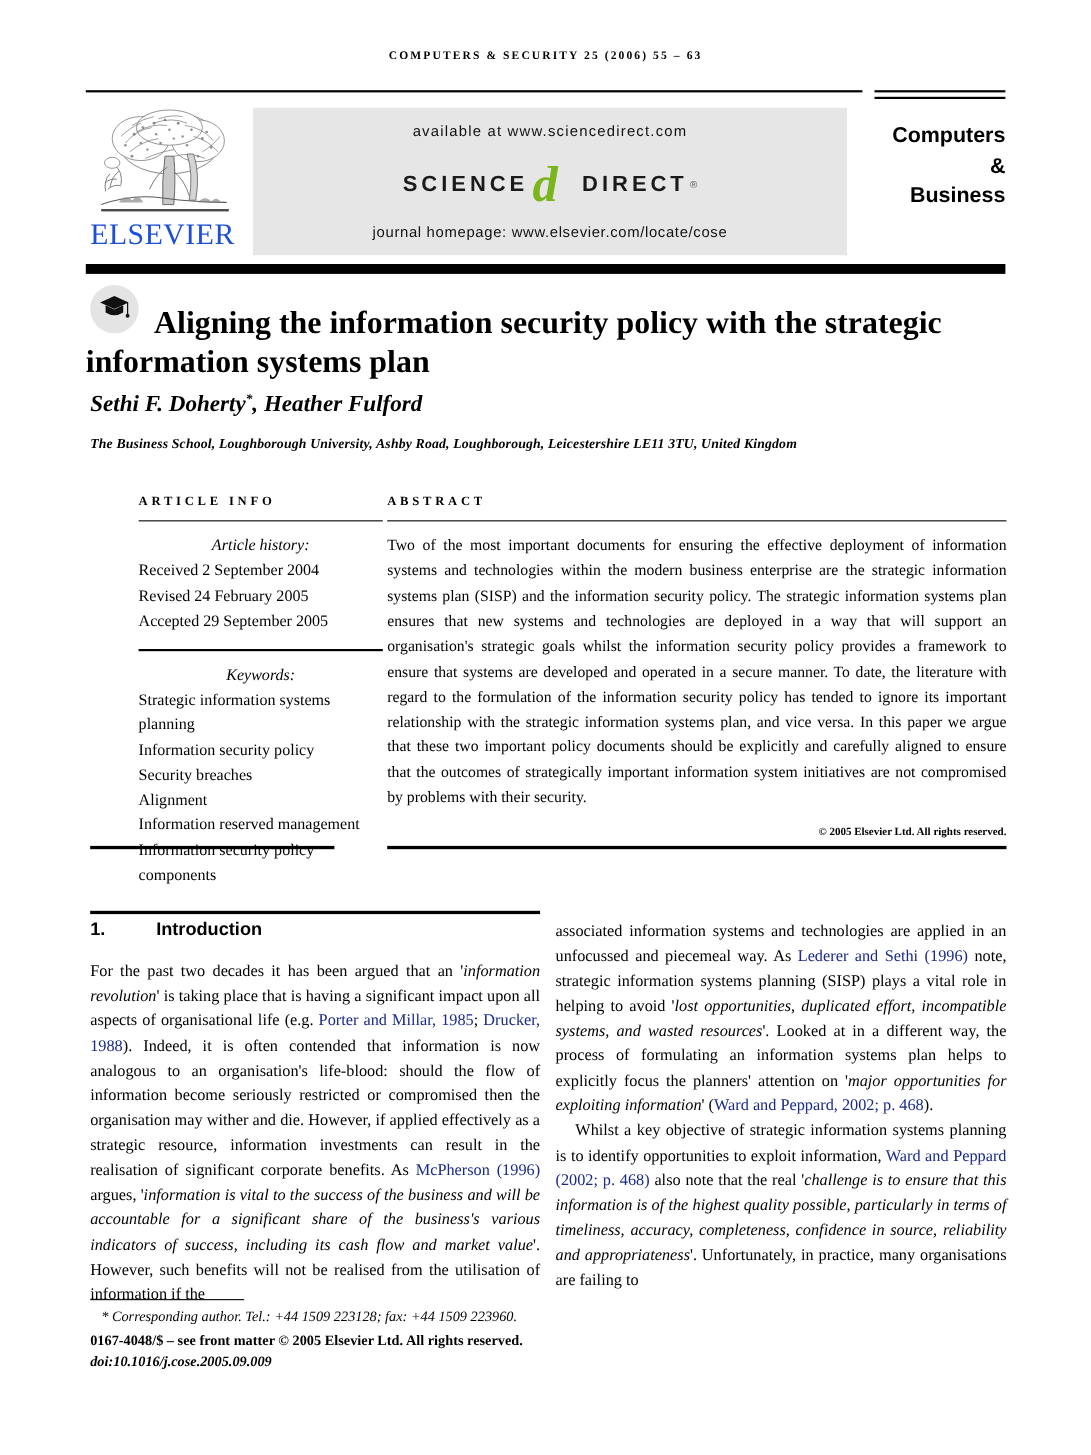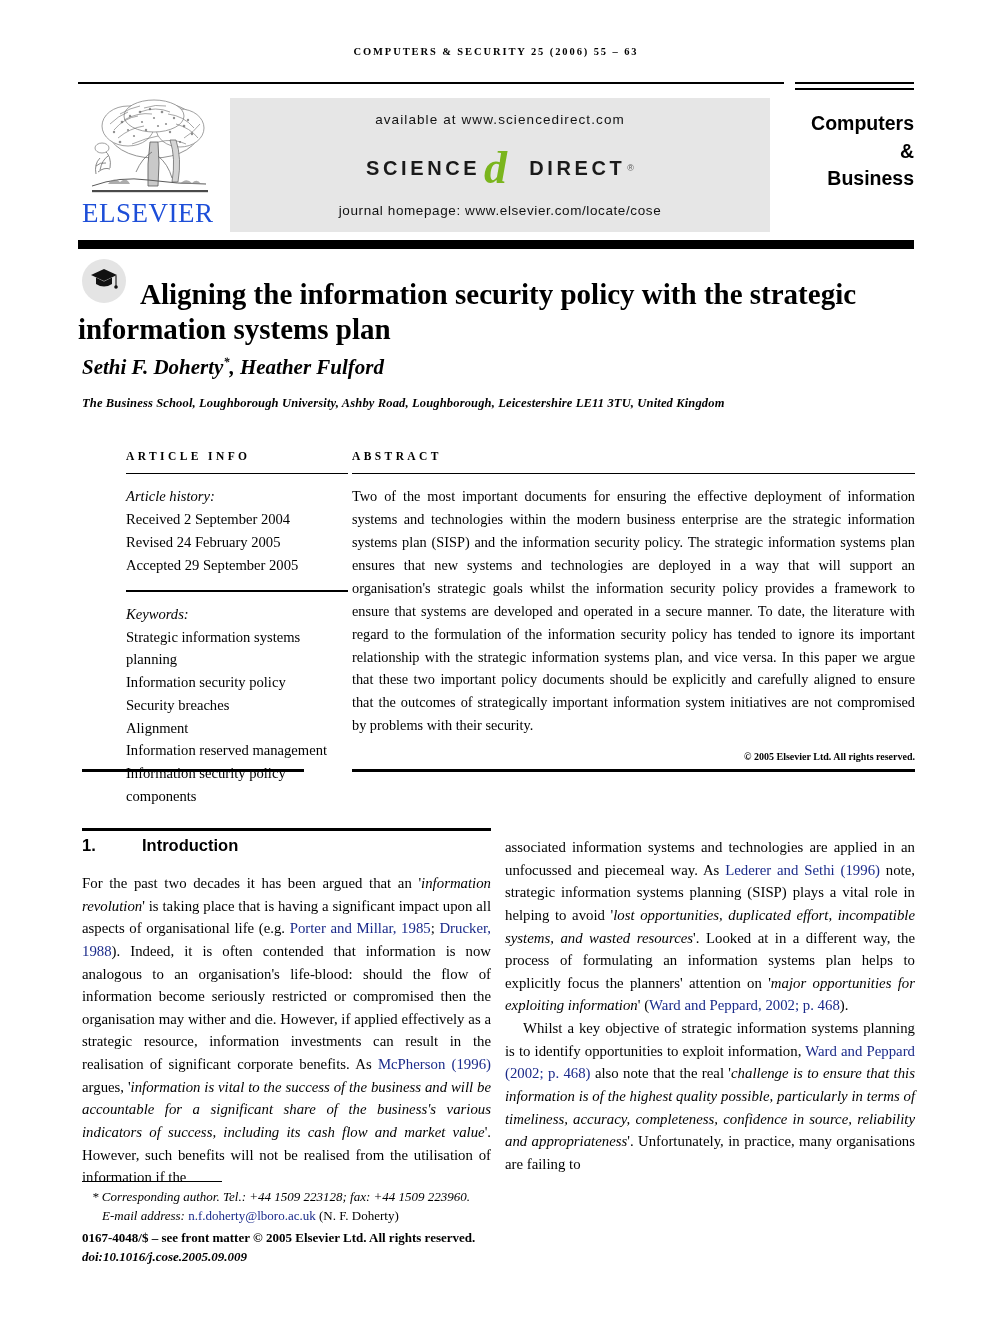--- a/index.html
+++ b/index.html
@@ -262,20 +262,21 @@
     margin-top: 11px;
   }
   .info-group {
     font-family: "Liberation Serif", serif;
     font-size: 14.6px;
     line-height: 1.56;
     margin-top: 11px;
   }
   .info-group .lead {
     font-style: italic;
+    text-align: center;
   }
   .info-rule {
     height: 1.4px;
     background: #000;
     margin-top: 14px;
   }
   .abstract-body {
     font-family: "Liberation Serif", serif;
     font-size: 14.3px;
     line-height: 1.6;
@@ -544,18 +545,17 @@
   <div class="body-col-left"><span>For the past two decades it has been argued that an '</span><em class="q">information revolution</em><span>' is taking place that is having a significant impact upon all aspects of organisational life (e.g. </span><span class="cite">Porter and Millar, 1985</span><span>; </span><span class="cite">Drucker, 1988</span><span>). Indeed, it is often contended that information is now analogous to an organisation's life-blood: should the flow of information become seriously restricted or compromised then the organisation may wither and die. However, if applied effectively as a strategic resource, information investments can result in the realisation of significant corporate benefits. As </span><span class="cite">McPherson (1996)</span><span> argues, '</span><em class="q">information is vital to the success of the business and will be accountable for a significant share of the business's various indicators of success, including its cash flow and market value</em><span>'. However, such benefits will not be realised from the utilisation of information if the</span></div>
 
   <div class="body-col-right">
     <p><span>associated information systems and technologies are applied in an unfocussed and piecemeal way. As </span><span class="cite">Lederer and Sethi (1996)</span><span> note, strategic information systems planning (SISP) plays a vital role in helping to avoid '</span><em class="q">lost opportunities, duplicated effort, incompatible systems, and wasted resources</em><span>'. Looked at in a different way, the process of formulating an information systems plan helps to explicitly focus the planners' attention on '</span><em class="q">major opportunities for exploiting information</em><span>' (</span><span class="cite">Ward and Peppard, 2002; p. 468</span><span>).</span></p>
     <p><span>Whilst a key objective of strategic information systems planning is to identify opportunities to exploit information, </span><span class="cite">Ward and Peppard (2002; p. 468)</span><span> also note that the real '</span><em class="q">challenge is to ensure that this information is of the highest quality possible, particularly in terms of timeliness, accuracy, completeness, confidence in source, reliability and appropriateness</em><span>'. Unfortunately, in practice, many organisations are failing to</span></p>
   </div>
 
   <div class="foot-rule"></div>
   <div class="footnote">
     <span class="corr">* Corresponding author. Tel.: +44 1509 223128; fax: +44 1509 223960.</span>
-    <span class="email"><span class="email-label">E-mail address:</span> <span class="mail-link">n.f.doherty@lboro.ac.uk</span> <span>(N. F. Doherty)</span></span>
     <span class="frontmatter">0167-4048/$ – see front matter © 2005 Elsevier Ltd. All rights reserved.</span>
     <span class="doi">doi:10.1016/j.cose.2005.09.009</span>
   </div>
 
 </div>
 
 </body></html>

